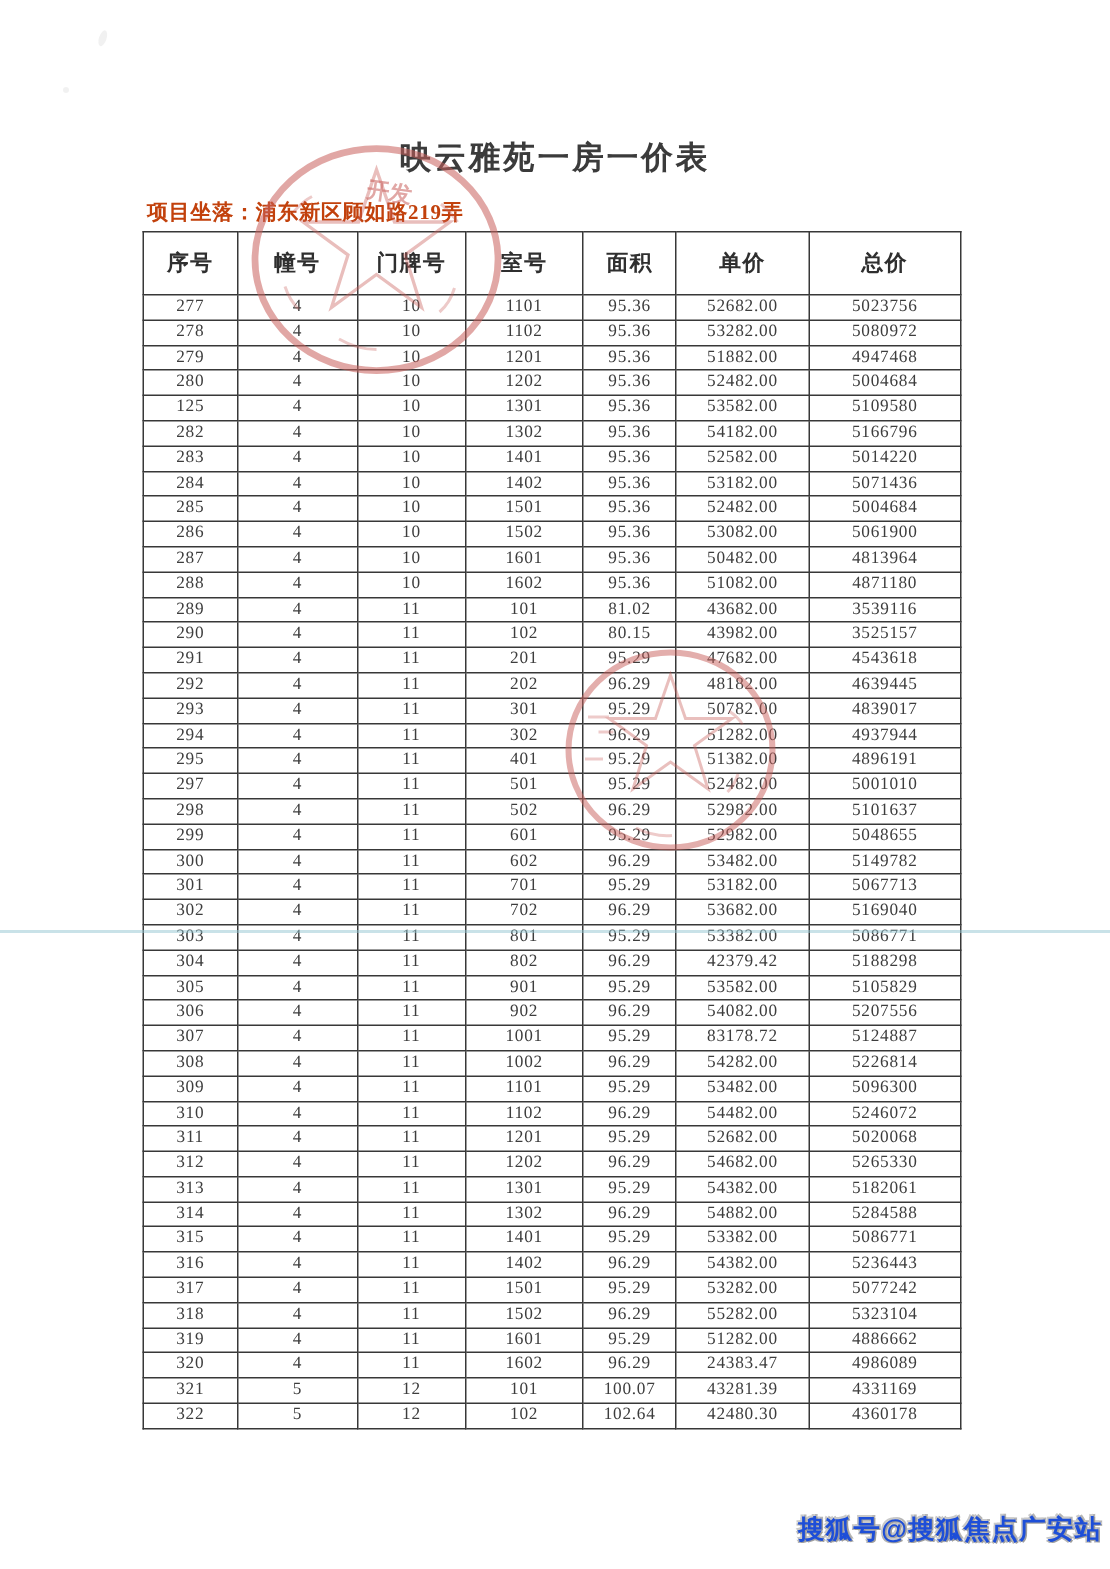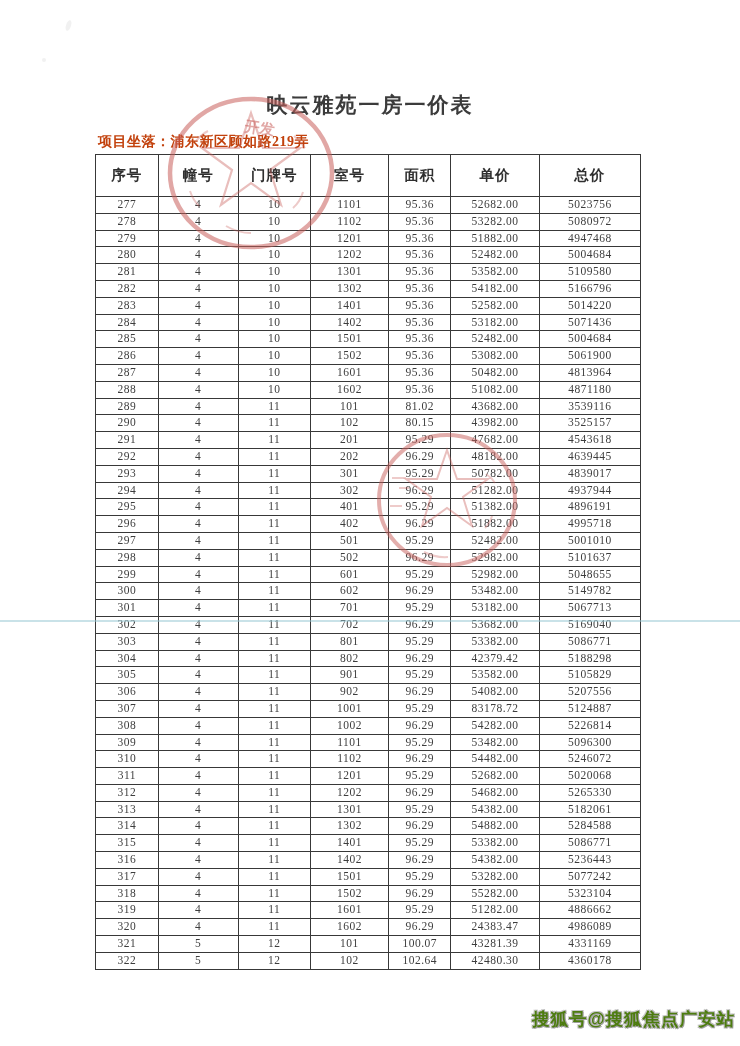--- a/index.html
+++ b/index.html
@@ -33,21 +33,21 @@
     position:absolute;top:620px;left:0;width:740px;height:2px;
     background:rgba(148,197,209,.5);
   }
   .smudge{position:absolute;background:#9a9a9a;border-radius:50%;opacity:.14;}
   .smudge.s1{left:66px;top:20px;width:5px;height:11px;transform:rotate(18deg);}
   .smudge.s2{left:42px;top:58px;width:4px;height:4px;}
   .watermark{
     position:absolute;top:1007px;right:5px;
     font-family:"Liberation Sans","DejaVu Sans",sans-serif;
     font-size:17.5px;font-weight:700;letter-spacing:1px;
-    color:#4d7c0f;
+    color:#1d4ed8;
     text-shadow:1px 1px 0 #9e9e9e,-1px -1px 0 #c9c9c9,1px -1px 0 #b5b5b5,-1px 1px 0 #b5b5b5;
   }
 </style>
 </head>
 <body>
 
 <div class="page-title">映云雅苑一房一价表</div>
 
 <div class="location-label">项目坐落：浦东新区顾如路219弄</div>
 
@@ -103,21 +103,21 @@
       <tr>
         <td>280</td>
         <td>4</td>
         <td>10</td>
         <td>1202</td>
         <td>95.36</td>
         <td>52482.00</td>
         <td>5004684</td>
       </tr>
       <tr>
-        <td>281</td>
+        <td>125</td>
         <td>4</td>
         <td>10</td>
         <td>1301</td>
         <td>95.36</td>
         <td>53582.00</td>
         <td>5109580</td>
       </tr>
       <tr>
         <td>282</td>
         <td>4</td>
@@ -236,29 +236,20 @@
         <td>4937944</td>
       </tr>
       <tr>
         <td>295</td>
         <td>4</td>
         <td>11</td>
         <td>401</td>
         <td>95.29</td>
         <td>51382.00</td>
         <td>4896191</td>
-      </tr>
-      <tr>
-        <td>296</td>
-        <td>4</td>
-        <td>11</td>
-        <td>402</td>
-        <td>96.29</td>
-        <td>51882.00</td>
-        <td>4995718</td>
       </tr>
       <tr>
         <td>297</td>
         <td>4</td>
         <td>11</td>
         <td>501</td>
         <td>95.29</td>
         <td>52482.00</td>
         <td>5001010</td>
       </tr>

